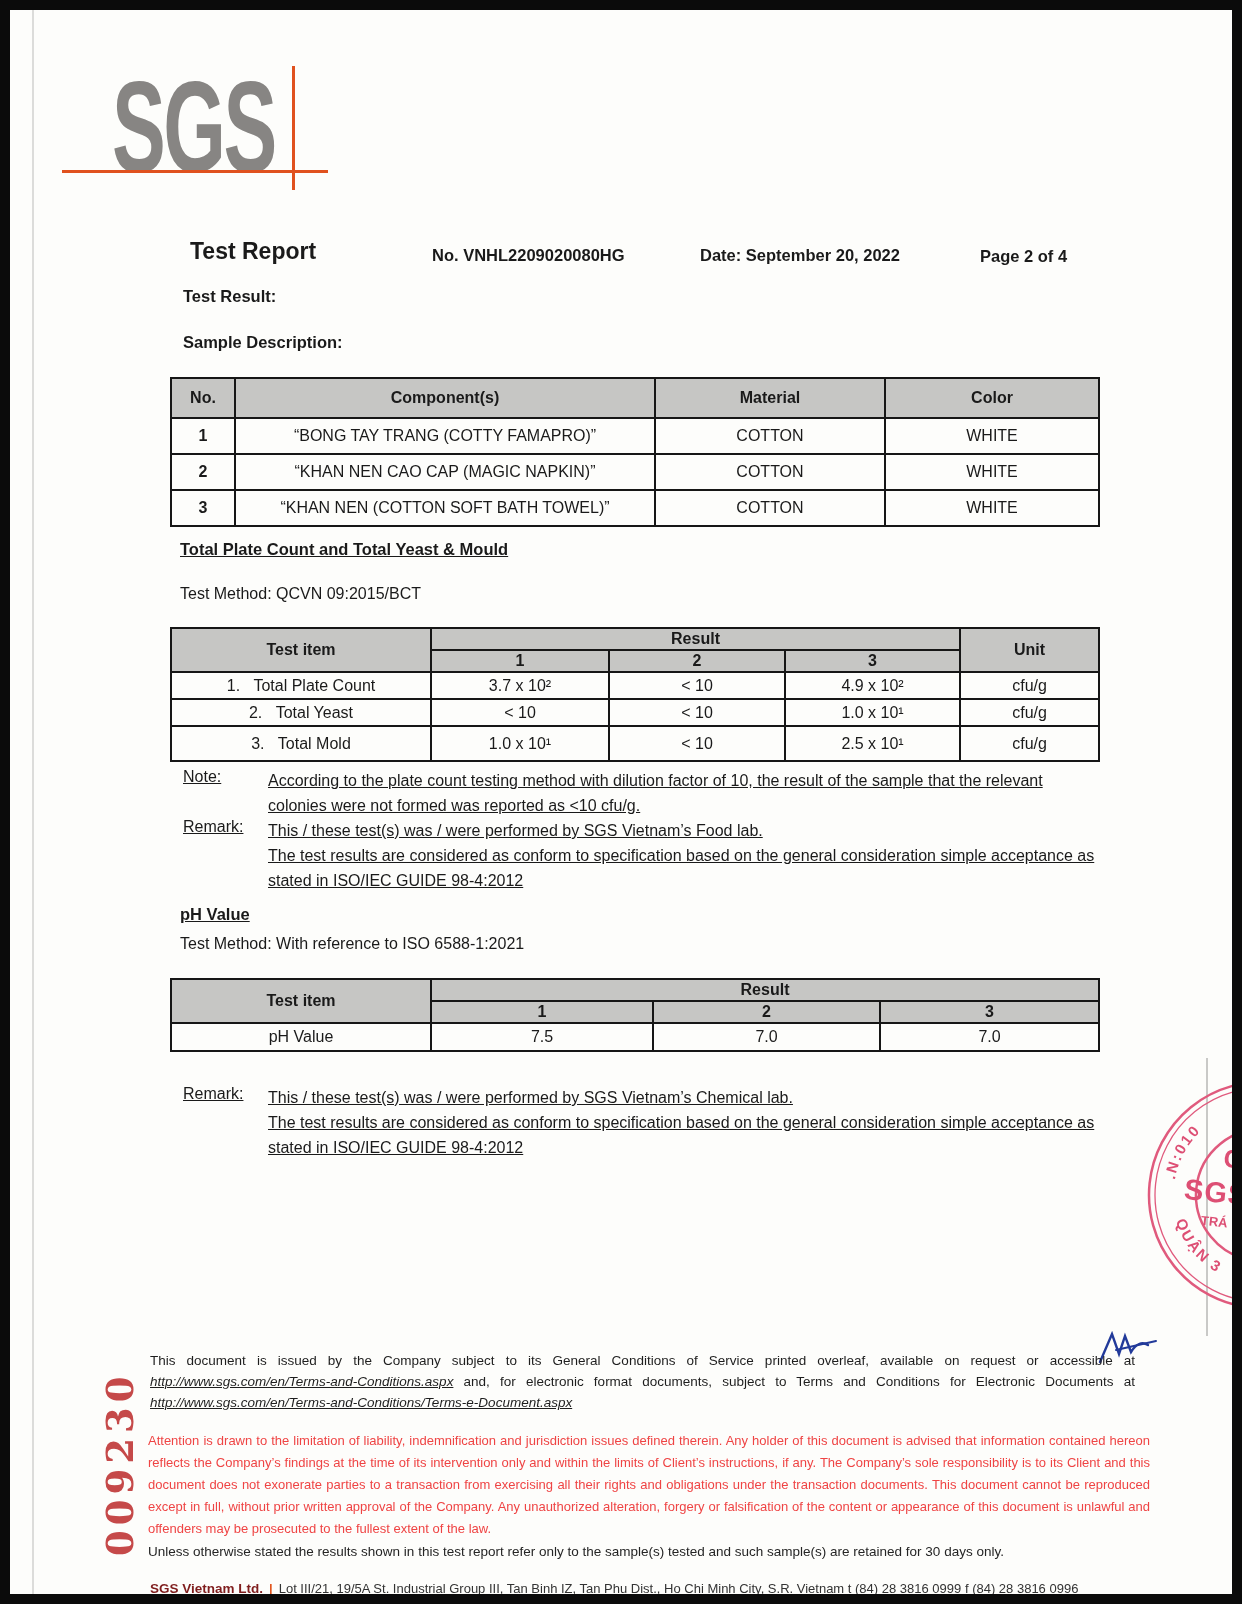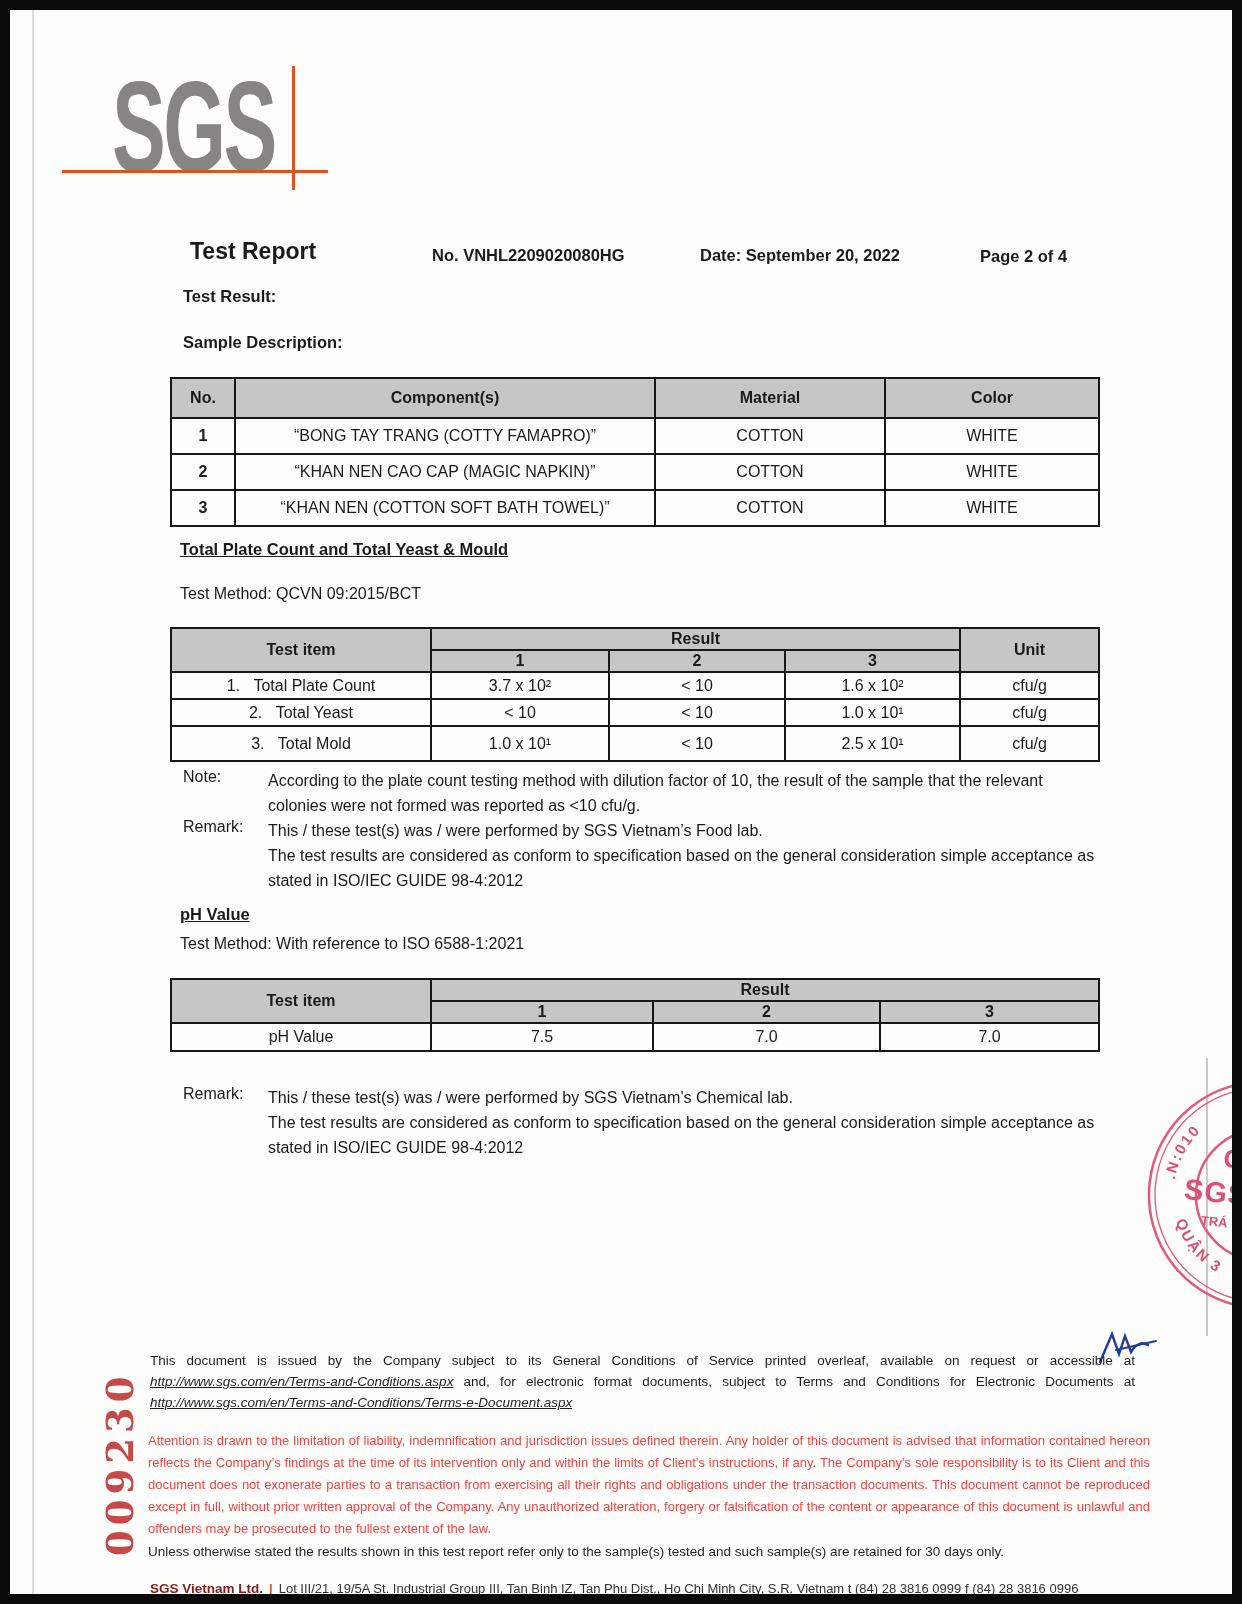--- a/index.html
+++ b/index.html
@@ -31,21 +31,21 @@
   
   table.doc{border-collapse:collapse;table-layout:fixed;width:928px;}
   table.doc td,table.doc th{
     border:2px solid #161616;font-size:16px;text-align:center;vertical-align:middle;
     padding:0 4px;overflow:hidden;white-space:nowrap;
   }
   table.doc th{background:#c6c6c4;font-weight:bold;text-align:center;}
   td.left{text-align:left;padding-left:9px;}
 
   
-  .lbl-row{display:flex;}
+  .lbl-row{display:flex;text-decoration:underline;}
   .lbl{width:85px;flex:0 0 85px;font-size:16px;}
   .lbl-text{width:835px;font-size:16px;line-height:25px;}
 
   
   .foot1{font-size:13.5px;line-height:21px;text-align:justify;color:#1e1e1e;}
   .foot1 .lnk{font-style:italic;text-decoration:underline;}
   .foot2{font-size:13px;line-height:22px;text-align:justify;color:#ef4444;}
   .foot3{font-size:13.5px;color:#252525;}
   .company-line{font-size:13px;color:#333;white-space:nowrap;}
   .company{color:#7f1d1d;font-weight:bold;font-size:13.5px;}
@@ -147,21 +147,21 @@
     </tr>
     <tr style="height:22px;">
       <th>1</th>
       <th>2</th>
       <th>3</th>
     </tr>
     <tr style="height:27px;">
       <td class="left">1.&nbsp;&nbsp;&nbsp;Total Plate Count</td>
       <td>3.7 x 10²</td>
       <td>&lt; 10</td>
-      <td>1.6 x 10²</td>
+      <td>4.9 x 10²</td>
       <td>cfu/g</td>
     </tr>
     <tr style="height:27px;">
       <td class="left">2.&nbsp;&nbsp;&nbsp;Total Yeast</td>
       <td>&lt; 10</td>
       <td>&lt; 10</td>
       <td>1.0 x 10¹</td>
       <td>cfu/g</td>
     </tr>
     <tr style="height:35px;">

